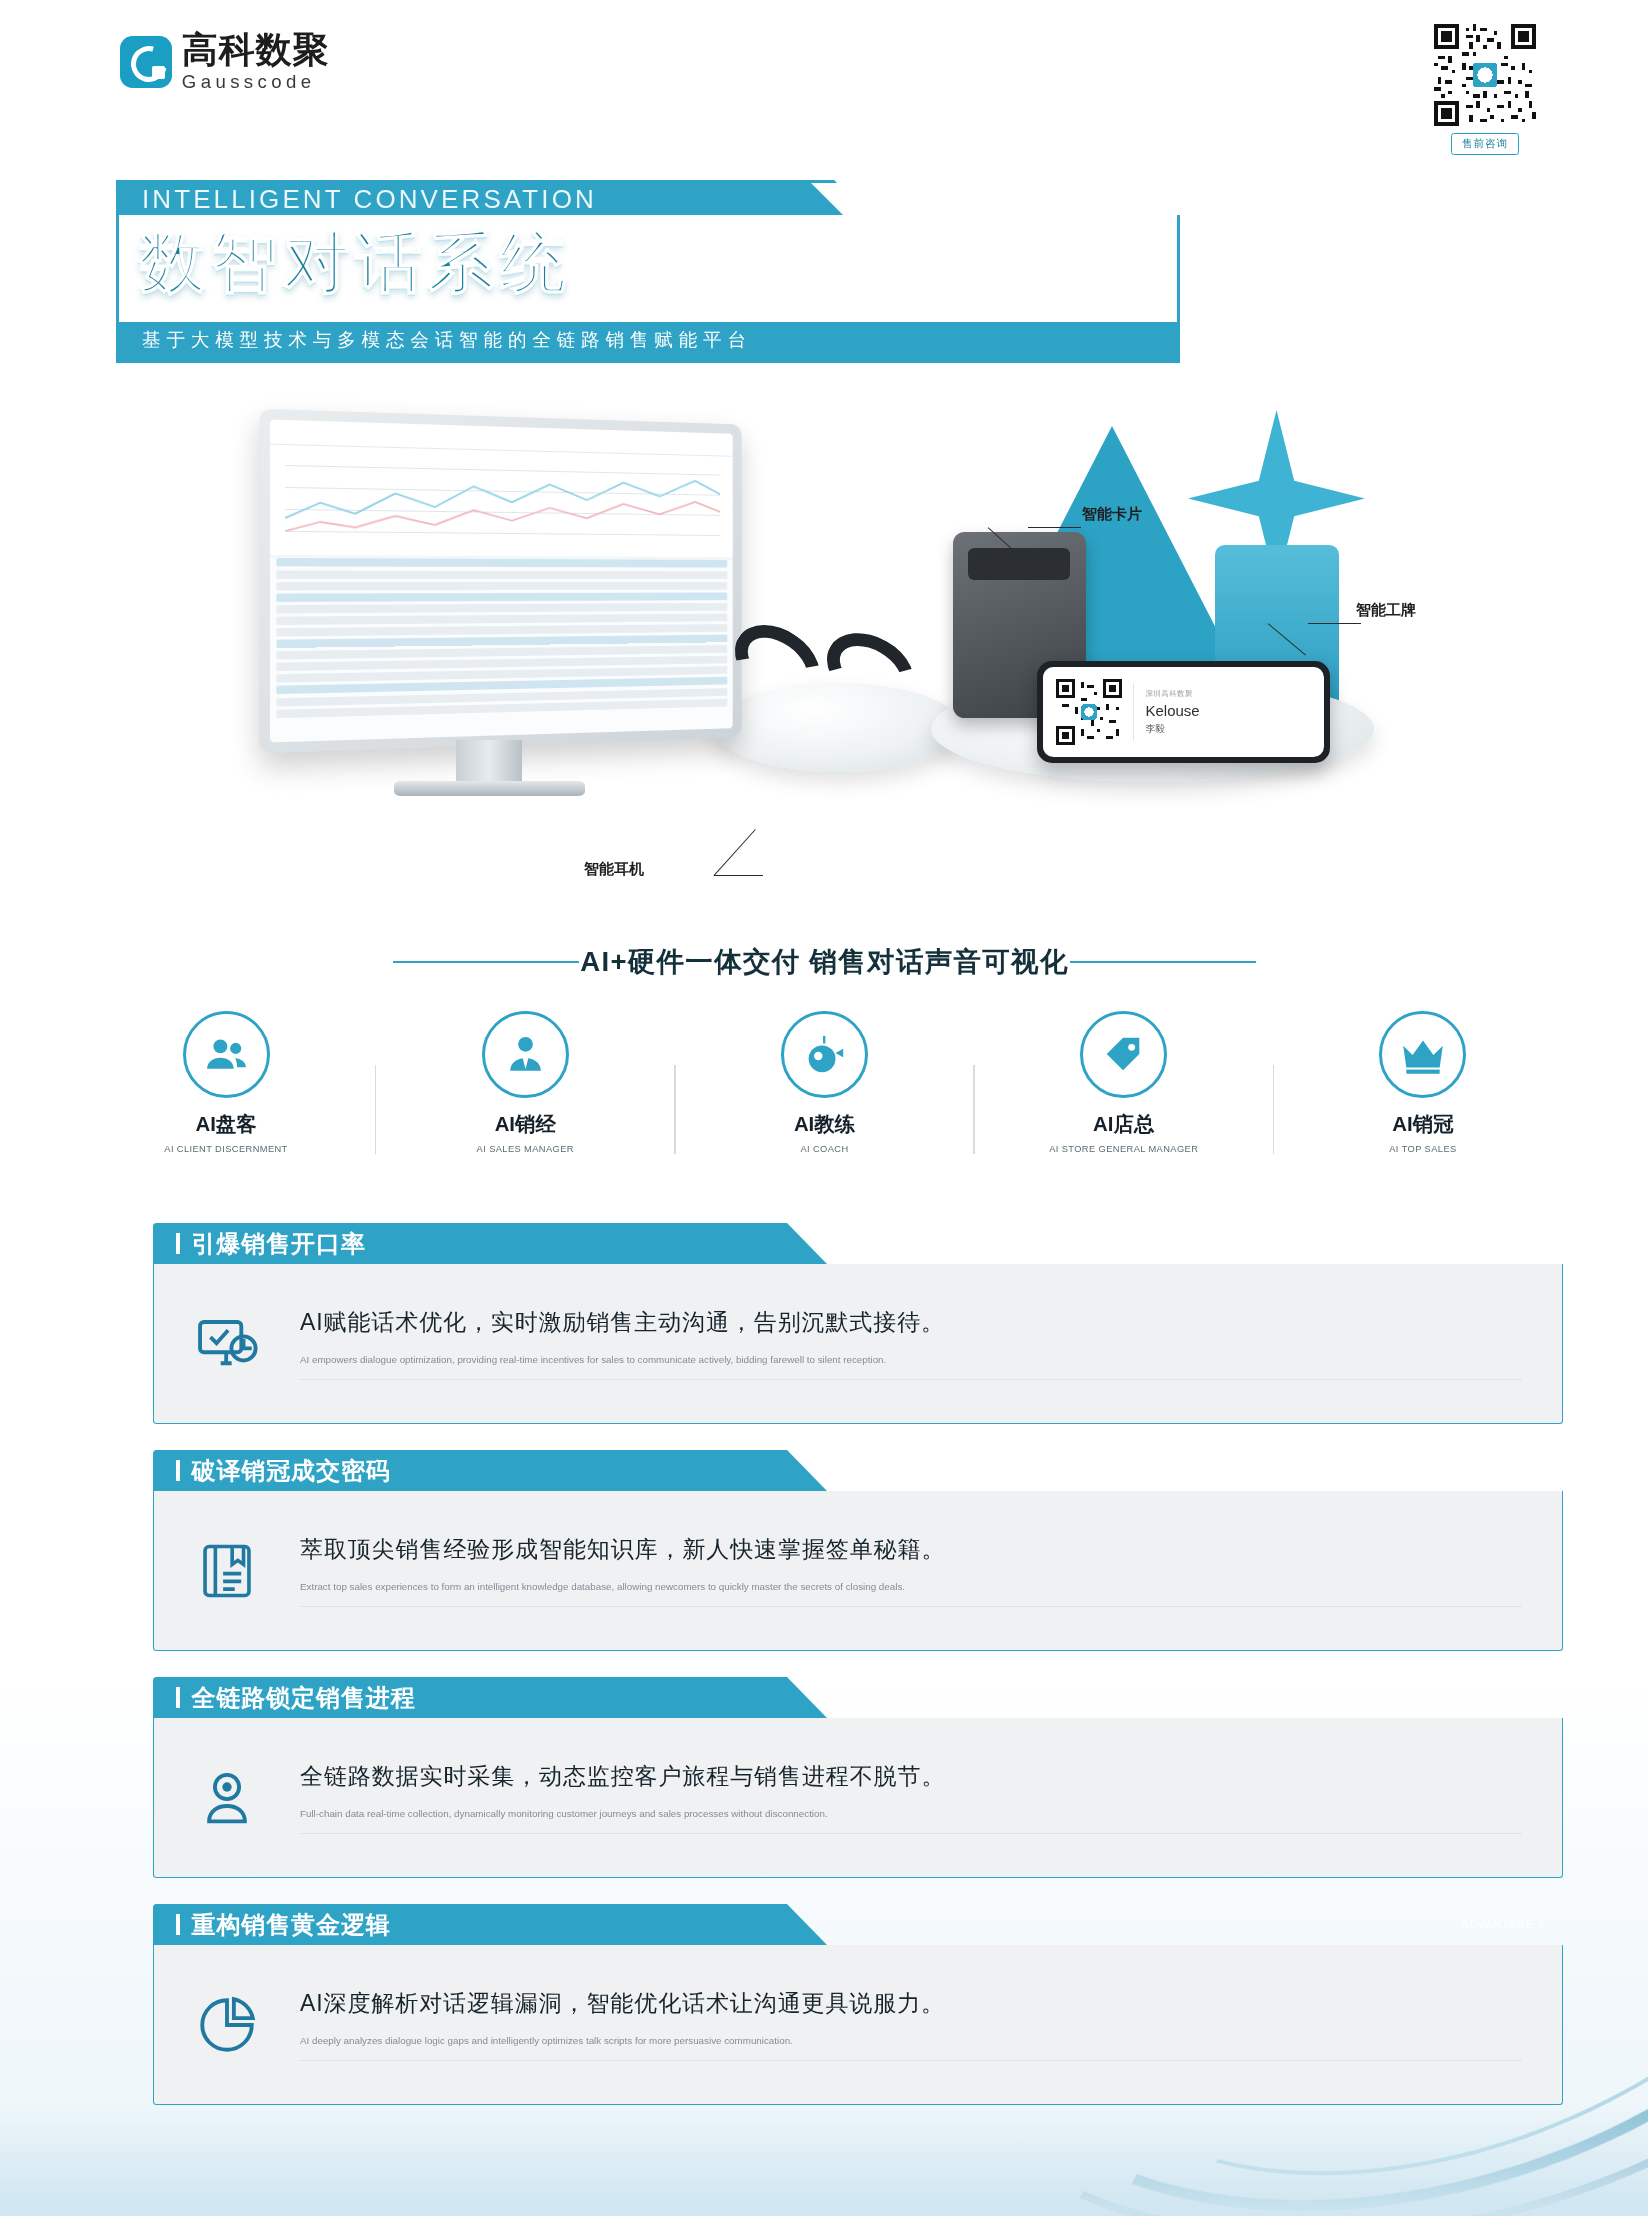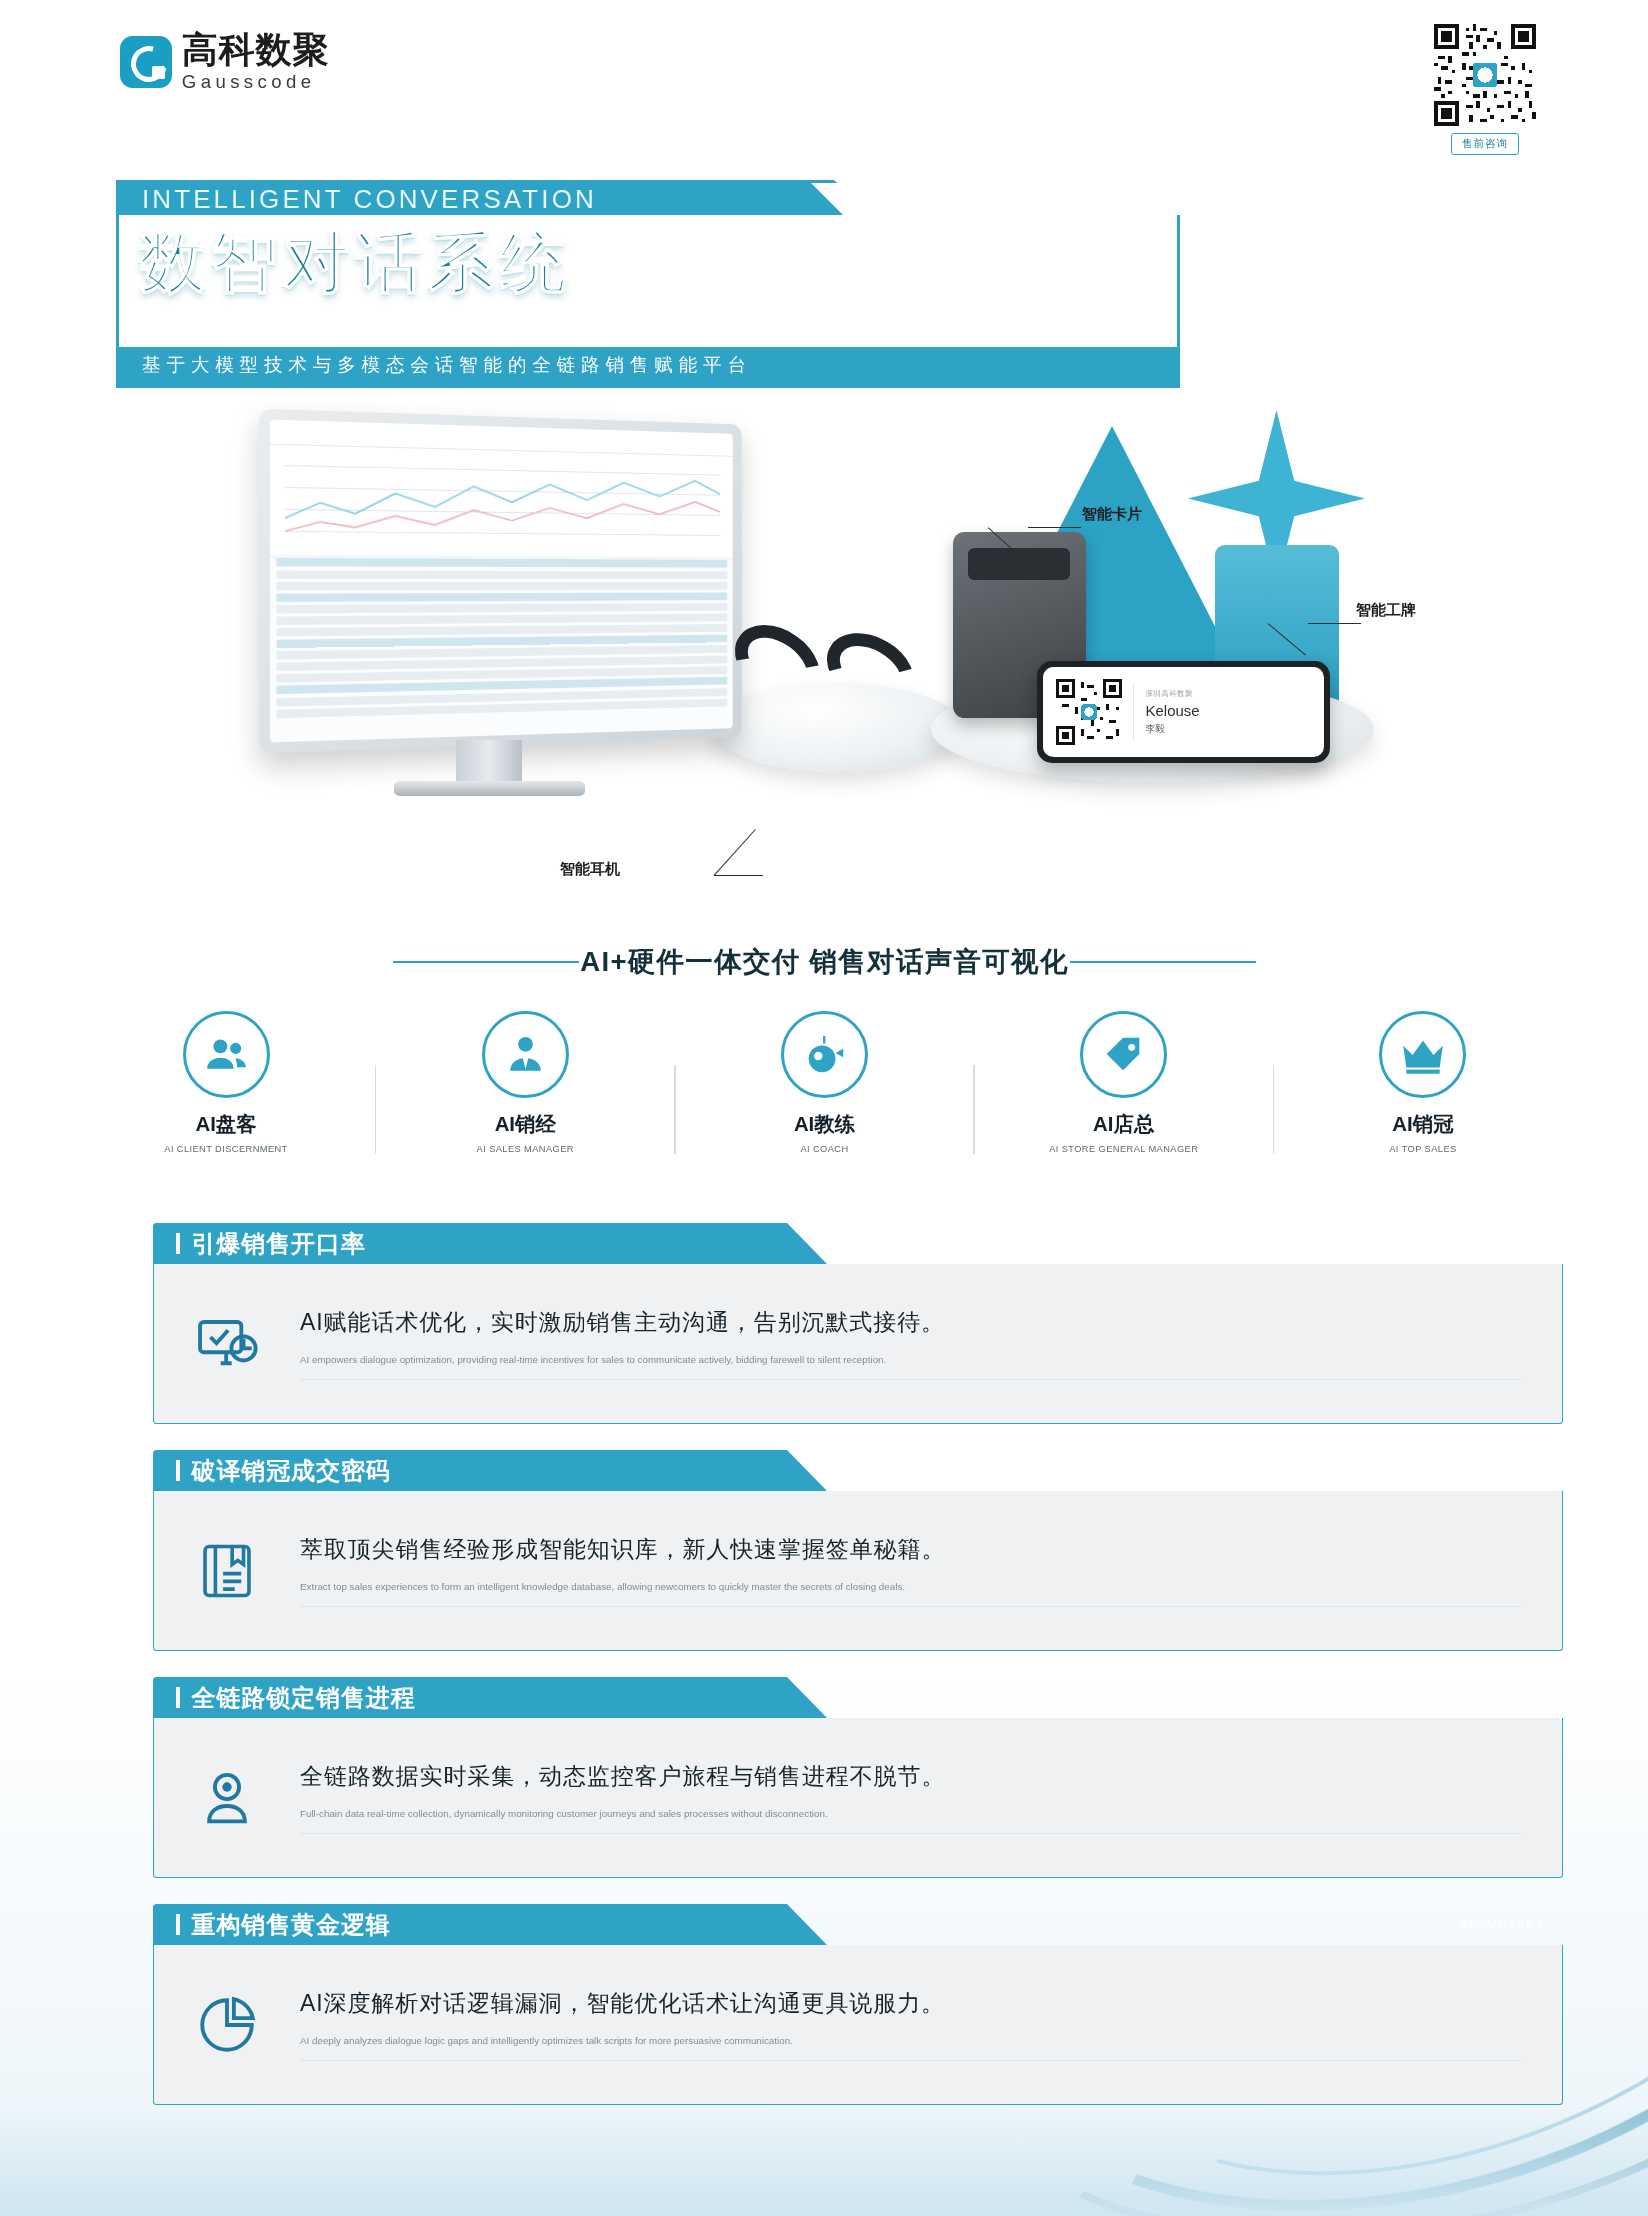--- a/index.html
+++ b/index.html
@@ -92,21 +92,21 @@
   }
   .qr-label {
     margin-top: 6.2px;
     border: 0.9px solid #2a9fc4; color: #1b7f9e; background: #fff;
     font-size: 10.6px; padding: 3.1px 9.8px; border-radius: 2.7px; letter-spacing: 0.9px;
   }
 
   
   .title-block {
     position: absolute; left: 116px; top: 180px;
-    width: 1064px; height: 208px;
+    width: 1064px; height: 183px;
   }
   .title-frame {
     position: absolute; inset: 0;
     border: 3.5px solid #2ea3c6;
     border-radius: 4.4px;
     clip-path: polygon(0 0, 718px 0, 754px 35px, 1064px 35px, 1064px 208px, 0 208px);
   }
   .title-band {
     position: absolute; left: 0; top: 0; width: 727px; height: 35px;
     background: #2ea3c6;
@@ -228,21 +228,21 @@
     border: 13.3px solid #20262b; border-radius: 50%;
     border-right-color: transparent; border-bottom-color: transparent;
     transform: rotate(35deg);
   }
   .bud.b2 { left: 93px; top: 7px; transform: rotate(30deg); }
 
   .callout { position: absolute; font-size: 15px; color: #1f1f21; font-weight: bold; font-family: Liberation Serif, serif; }
   .callout-line { position: absolute; background: #2a2d30; height: 1.3px; }
   .cl1 { left: 1082px; top: 505px; }      
   .cl2 { left: 1356px; top: 601px; }      
-  .cl3 { left: 560px; top: 860px; }      
+  .cl3 { left: 584px; top: 860px; }      
 
   
   .slogan {
     position: absolute; left: 0; top: 944px; width: 100%;
     display: flex; align-items: center; justify-content: center; gap: 1px;
   }
   .slogan .rule { height: 1.8px; width: 186px; background: #2ea3c6; }
   .slogan .txt { font-size: 27.5px; font-weight: bold; color: #14303a; letter-spacing: 1.3px; }
 
   

